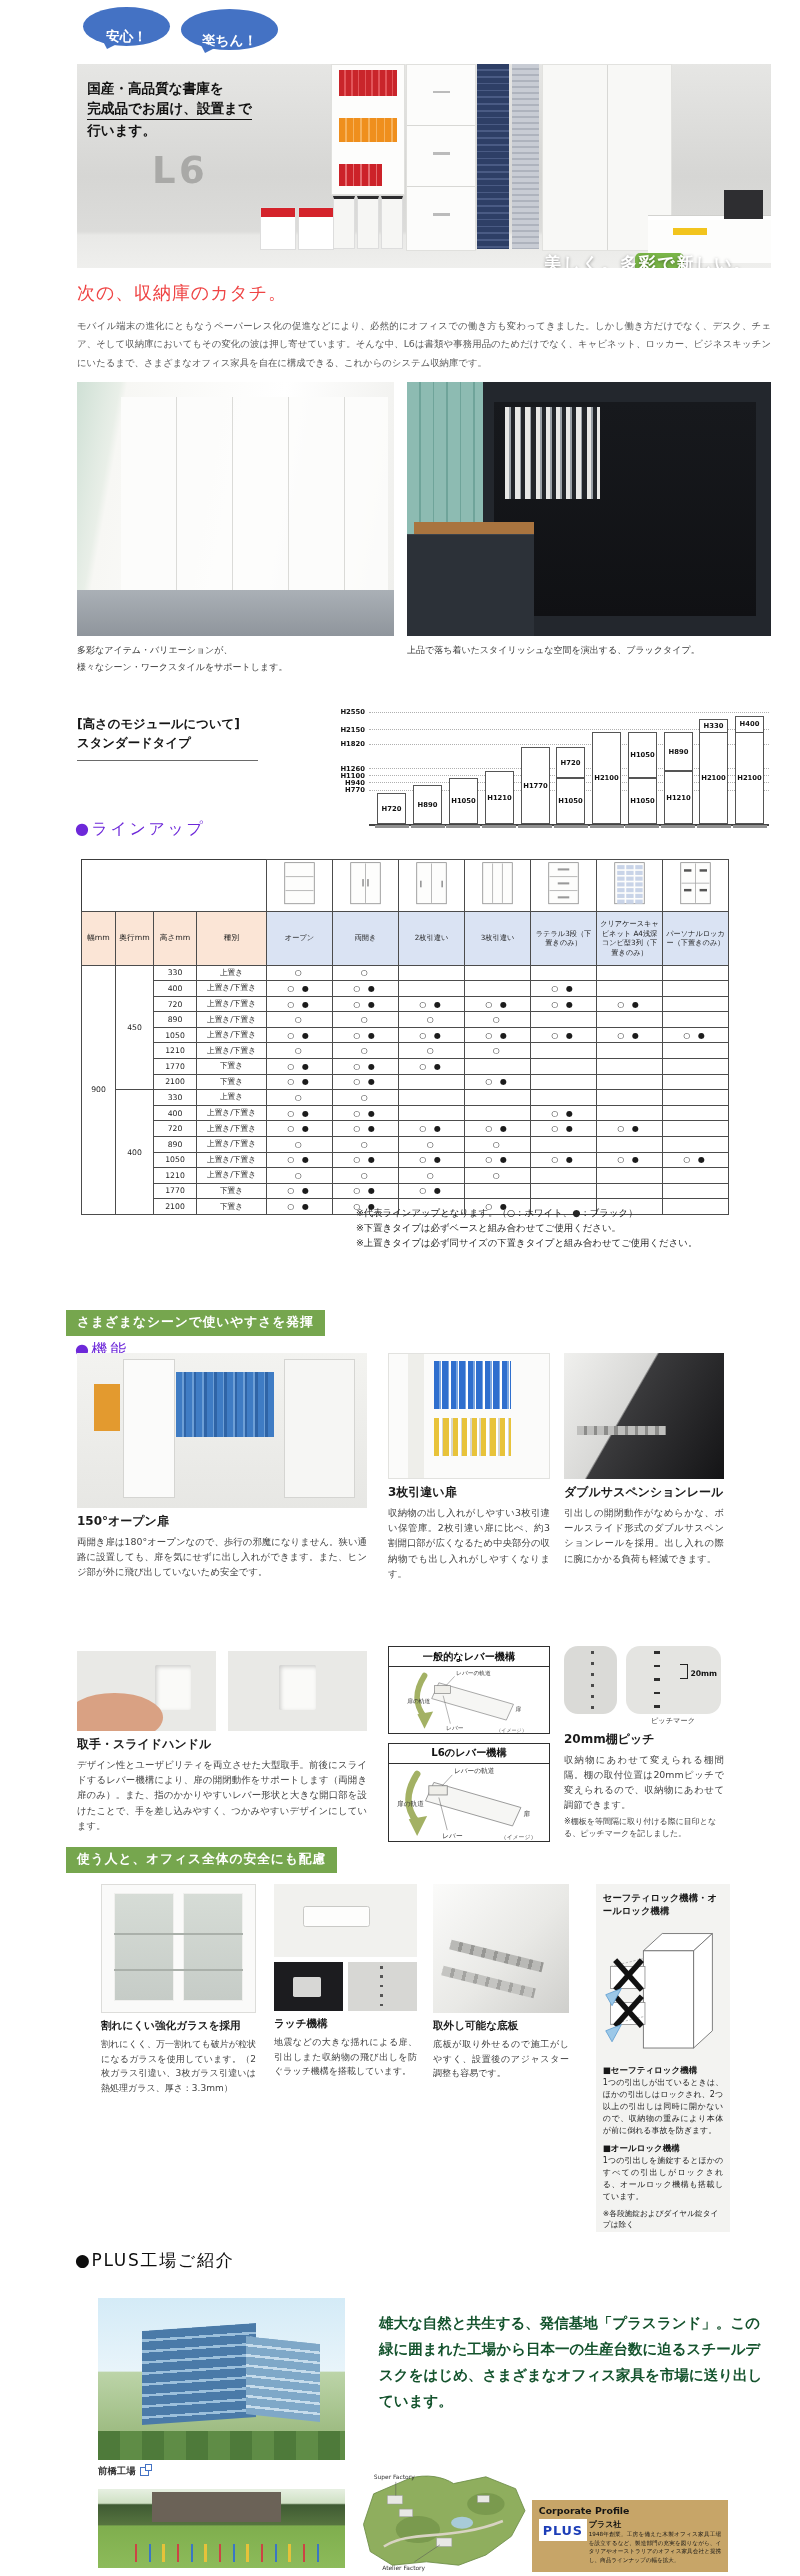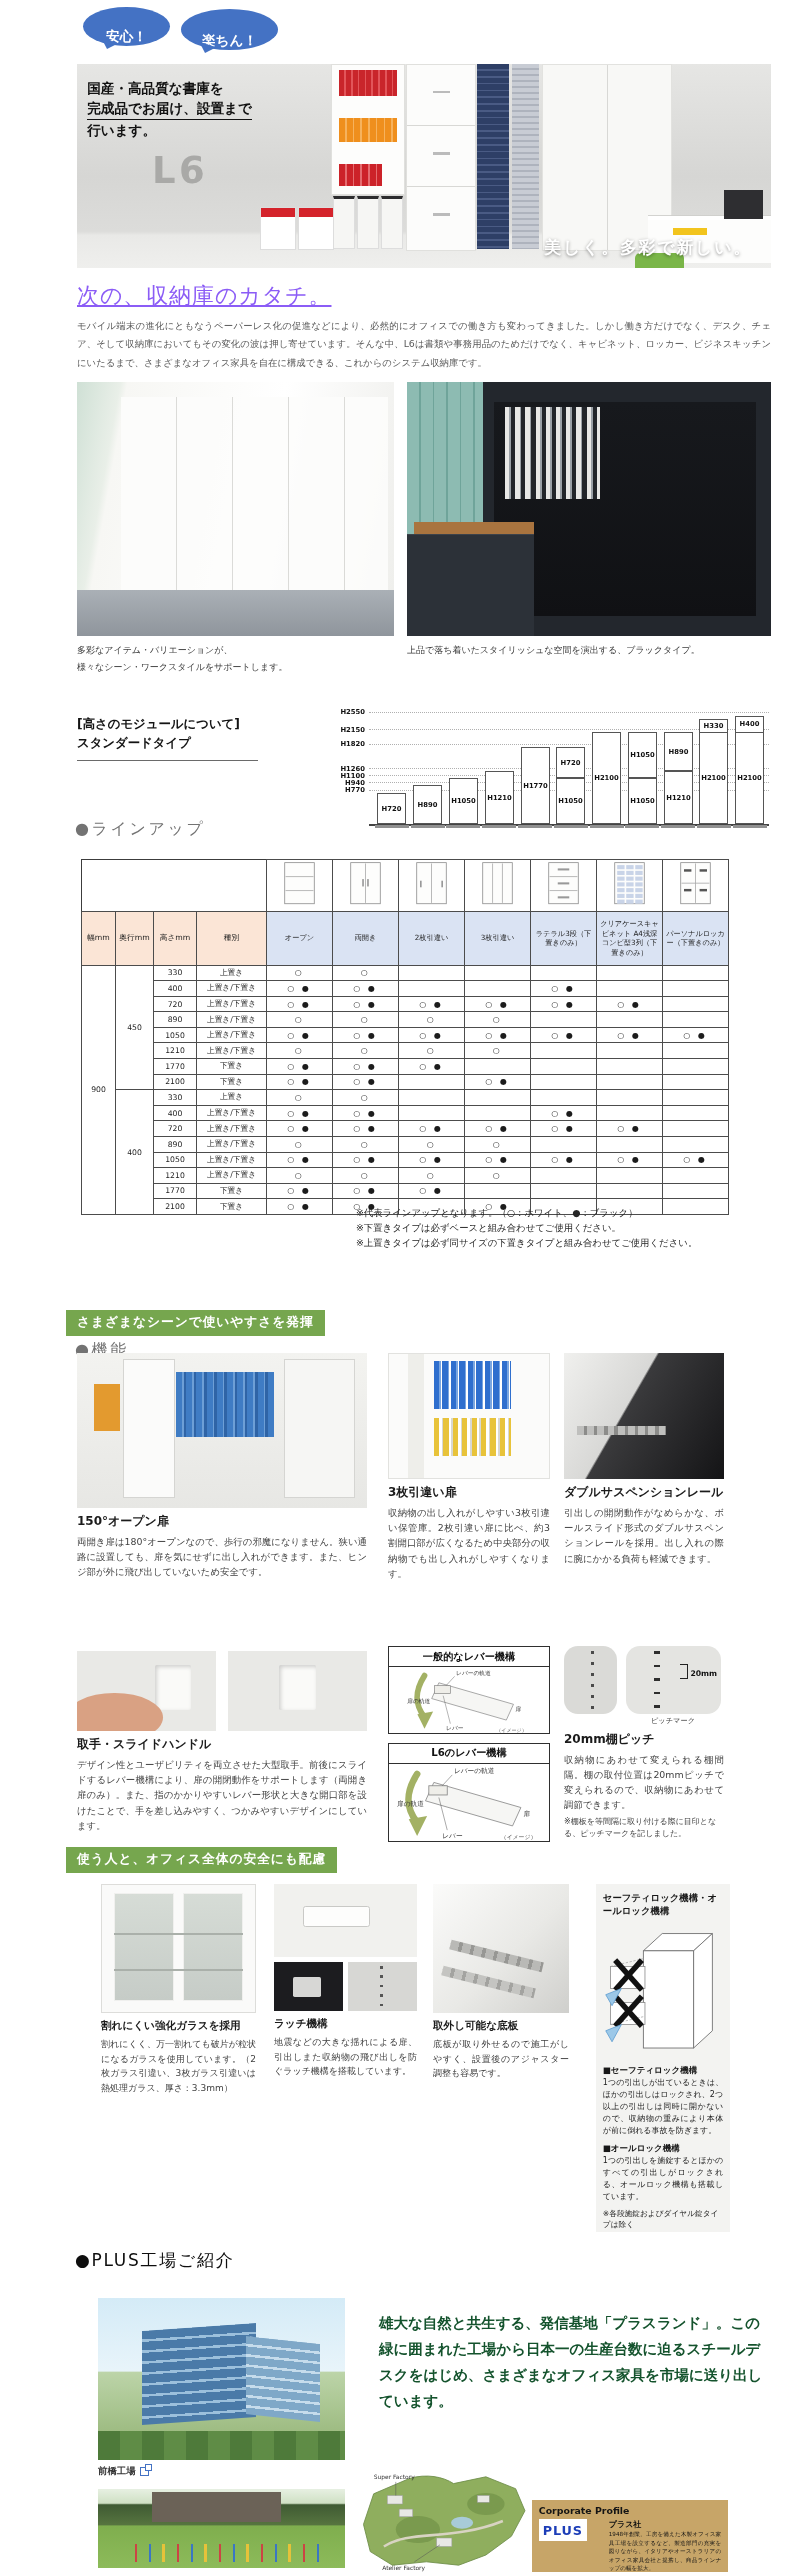--- a/index.html
+++ b/index.html
@@ -11,25 +11,25 @@
   .bubble{position:absolute;background:#4472c4;color:#fff;font-weight:bold;font-size:13.6px;
     border-radius:50%;display:flex;align-items:flex-end;justify-content:center;z-index:3;}
   .bubble:after{content:"";position:absolute;bottom:-12px;left:15.3px;width:0;height:0;
     border:9.4px solid transparent;border-top-color:#4472c4;transform:rotate(18deg);}
   
   .hero{position:absolute;left:77px;top:64px;width:694px;height:204px;
     background:linear-gradient(180deg,#e6e6e4 0%,#d6d6d4 55%,#dcdcda 82%,#e9e9e7 84%,#efefed 100%);overflow:hidden;}
   .hero-lead{position:absolute;left:10.2px;top:13.6px;font-size:13.6px;font-weight:bold;color:#111;line-height:1.5;z-index:2;}
   .hero-lead .ul{border-bottom:1.7px solid #111;padding-bottom:0.9px;}
   .hero-logo{position:absolute;left:75px;top:85px;font-size:37px;font-weight:bold;color:#a9a9a7;letter-spacing:3.4px;}
-  .hero-tagline{position:absolute;right:19px;top:172px;font-size:17px;font-weight:bold;color:#fff;
+  .hero-tagline{position:absolute;right:19px;top:188px;font-size:17px;font-weight:bold;color:#fff;
     letter-spacing:1.7px;text-shadow:0 0.9px 3.4px rgba(0,0,0,.45);}
   
-  .h-intro{font-size:22px;color:#8b5cf6;letter-spacing:0.9px;text-decoration:underline;}
-  .dot-heading{font-size:16px;color:#737373;letter-spacing:2.6px;}
+  .h-intro{font-size:18px;color:#ef4444;letter-spacing:0.9px;}
+  .dot-heading{font-size:16px;color:#6d28d9;letter-spacing:2.6px;}
   .body-txt{font-size:9.4px;color:#585858;line-height:1.95;text-align:justify;}
   .caption{font-size:9px;color:#3c3c3c;line-height:1.9;}
   
   .photo{position:absolute;overflow:hidden;}
   .ph-office-white{background:linear-gradient(100deg,#cfe0d5 0%,#e9efe8 12%,#f7f7f4 14%,#ffffff 58%,#eeeeeb 100%);}
   .ph-office-white .floor{position:absolute;left:0;right:0;bottom:0;height:18%;background:linear-gradient(#aab0b6,#8f959c);}
   .ph-office-white .cab{position:absolute;left:14%;top:6%;width:84%;height:76%;
     background:repeating-linear-gradient(90deg,#fdfdfc 0 55px,#d8d8d5 55px 56px),
     repeating-linear-gradient(#fdfdfc 0 46px,#e3e3e0 46px 48px);opacity:.9;}
   .ph-office-black{background:#23272d;}
@@ -129,21 +129,21 @@
     background:repeating-linear-gradient(90deg,#4e7a3a 0 22px,#5f8c46 22px 44px);}
   .ph-lawn{background:linear-gradient(#e7f0e2 0%,#cfe0c4 18%,#3f5a33 20%,#56743f 45%,#7fae4e 47%,#8dbb5a 100%);}
   .ph-lawn .bldg{position:absolute;left:22%;top:4%;width:52%;height:38%;background:#6b6257;}
   .ph-lawn .items{position:absolute;left:10%;bottom:8%;width:80%;height:22%;
     background:repeating-linear-gradient(90deg,transparent 0 12px,#c44 12px 14.5px,transparent 14.5px 25.6px,#3a76c4 25.6px 28px,transparent 28px 39px,#e6c23a 39px 42px);}
   .cap-link{font-size:9.4px;font-weight:bold;color:#333;display:flex;align-items:center;gap:4.3px;}
   .ext-icon{display:inline-block;width:7.7px;height:7.7px;border:1.3px solid #4472c4;position:relative;}
   .ext-icon:after{content:"";position:absolute;right:-3.4px;top:-3.4px;width:5.1px;height:5.1px;border:1.3px solid #4472c4;background:#fff;}
   .corp-card{position:absolute;left:532px;top:2500px;width:196px;height:72px;background:#c7a568;box-sizing:border-box;padding:5.1px 6.8px;}
   .corp-title{font-size:9.4px;font-weight:bold;color:#141414;margin-bottom:3.4px;}
-  .corp-flex{display:flex;gap:22px;}
+  .corp-flex{display:flex;gap:2px;}
   .plus-logo{width:48px;height:22px;background:#fff;color:#1d3eb8;font-weight:bold;font-size:12.8px;
     display:flex;align-items:center;justify-content:center;letter-spacing:0.9px;flex:none;}
   .corp-name{font-size:8px;font-weight:bold;color:#101010;}
   .corp-body{font-size:5.6px;color:#141414;line-height:1.5;text-align:justify;}
   .hero-part{position:absolute;}
 </style>
 </head>
 <body>
 
 <div id="canvas">

